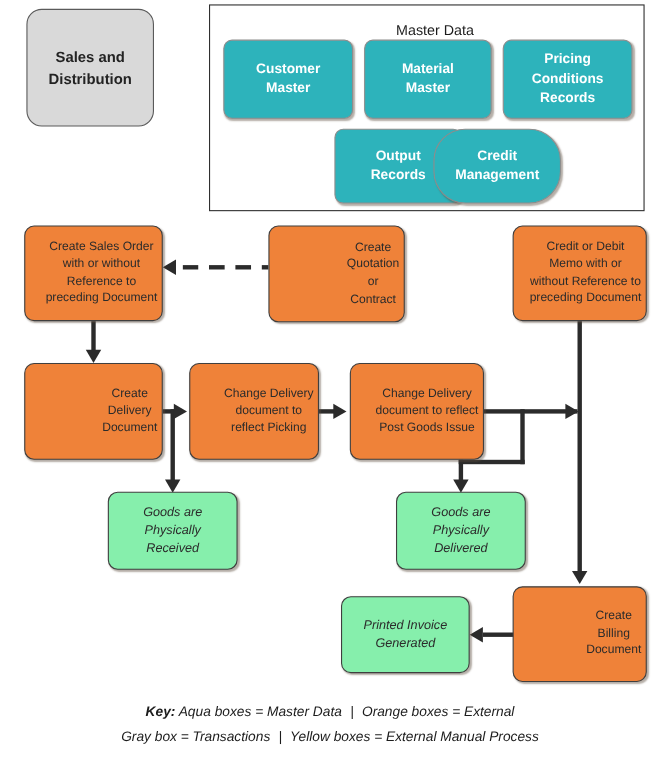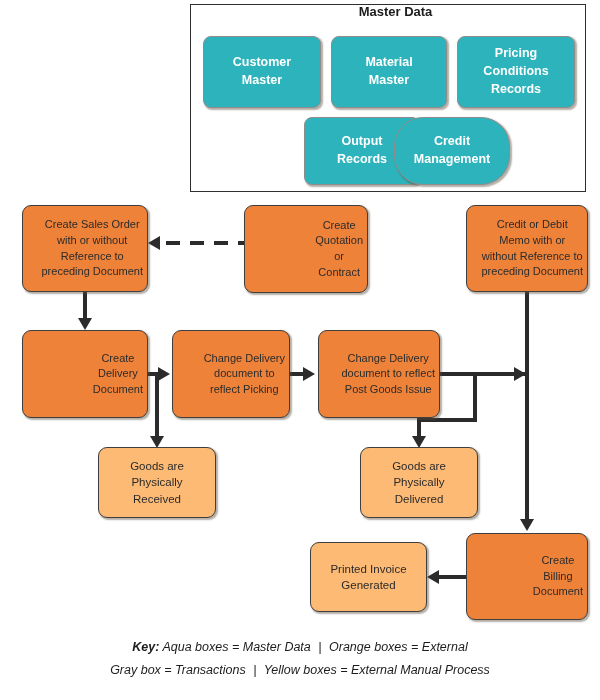--- a/index.html
+++ b/index.html
@@ -46,41 +46,42 @@
     border-radius:8px;
   }
   .orange{
     background:#ef8239;
     color:#2b2b2b;
     font-size:11px;
     border-color:#3f3f3f;
     justify-content:flex-end;
   }
   .yellow{
-    background:#fdba74;
+    background:#86efac;
     color:#2b2b2b;
     font-size:11.5px;
     border-color:#3f3f3f;
+    font-style:italic;
   }
 
   
   #master-panel{
     position:absolute;
     left:190px;top:4px;width:396px;height:188px;
     border:1.4px solid #2f2f2f;
     background:#ffffff;
     box-sizing:border-box;
     z-index:2;
   }
   #master-title{
     position:absolute;
-    left:190px;top:4px;width:411px;
+    left:190px;top:20px;width:411px;
     text-align:center;
     font-size:13px;
-    font-weight:bold;
+    font-weight:normal;
     color:#1c1c1c;
     z-index:6;
   }
 
   
   .edge{position:absolute;background:#2b2b2b;z-index:3;}
   .h{height:4px;}
   .v{width:4px;}
 
   .arrowhead{position:absolute;width:0;height:0;z-index:4;}
@@ -103,20 +104,23 @@
     z-index:6;
   }
   #key b{font-weight:bold;}
   .key-sep{padding:0 4px;}
 </style>
 </head>
 <body>
 
 <div id="stage">
 
+  <div class="node gray" style="left:24px;top:8px;width:116px;height:107px;">
+    <span>Sales and<br>Distribution</span>
+  </div>
 
   <div id="master-panel"></div>
   <div id="master-title">Master Data</div>
 
   <div class="node aqua" style="left:203px;top:36px;width:118px;height:72px;">
     <span>Customer<br>Master</span>
   </div>
   <div class="node aqua" style="left:331px;top:36px;width:116px;height:72px;">
     <span>Material<br>Master</span>
   </div>

